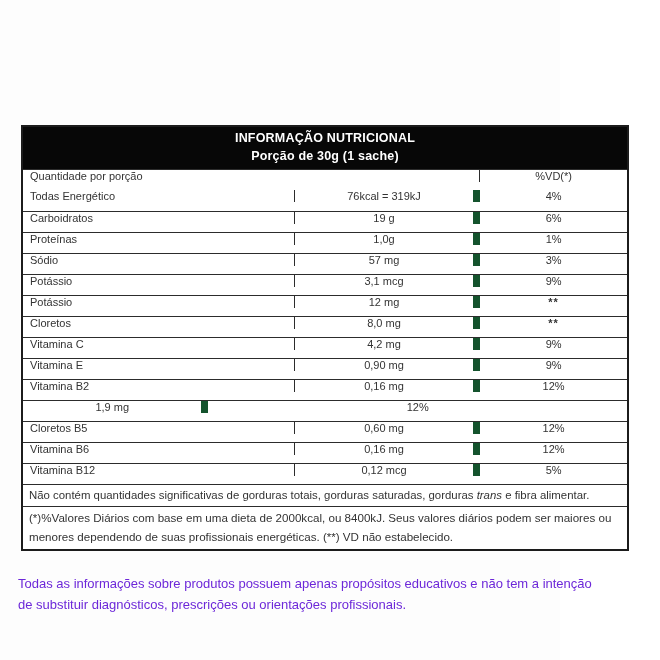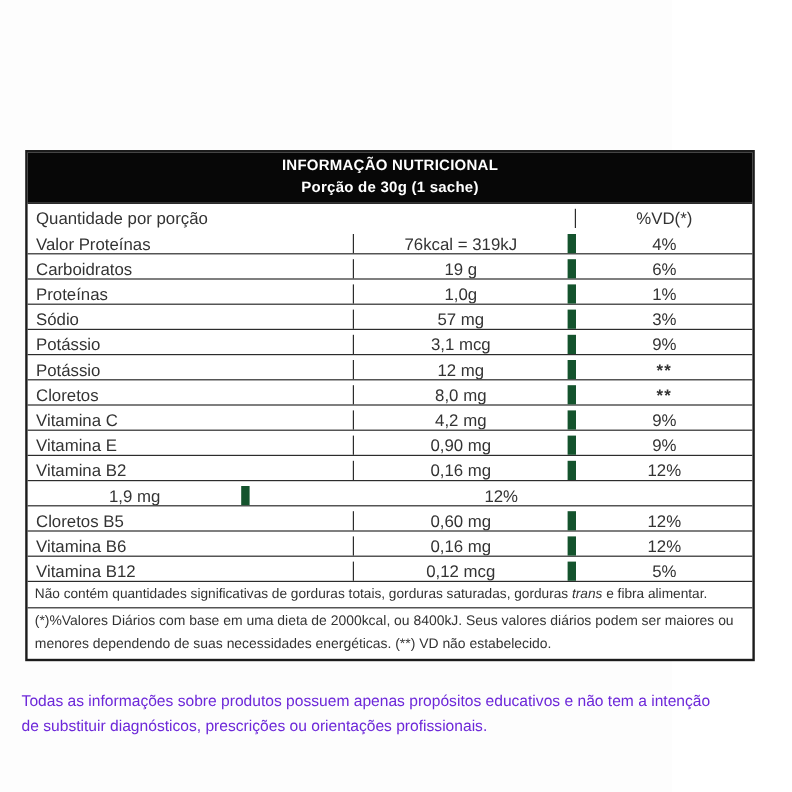--- a/index.html
+++ b/index.html
@@ -31,22 +31,22 @@
     font-weight: bold;
     font-size: 12.5px;
     line-height: 17.5px;
     letter-spacing: 0.2px;
   }
 
   .row {
     display: flex;
     border-top: 1px solid #2c2c2c;
     height: 21px;
-    align-items: flex-end;
-    font-size: 14px;
+    align-items: flex-start;
+    font-size: 11px;
   }
   .row:first-of-type { border-top: none; }
 
   .cell {
     display: flex;
     align-items: center;
     overflow: hidden;
     white-space: nowrap;
   }
   .cell.label {
@@ -110,21 +110,21 @@
       <div class="subtitle">Porção de 30g (1 sache)</div>
     </div>
 
     <div class="row qty-row">
       <div class="cell merged">Quantidade por porção</div>
       <div class="cell vd">%VD(*)</div>
     </div>
 
     <div id="rows-container">
   <div class="row">
-    <div class="cell label">Valor Proteínas</div>
+    <div class="cell label">Todas Energético</div>
     <div class="cell value">76kcal = 319kJ</div>
     <div class="cell vd">4%</div>
   </div>
 
   <div class="row">
     <div class="cell label">Carboidratos</div>
     <div class="cell value">19 g</div>
     <div class="cell vd">6%</div>
   </div>
 
@@ -201,21 +201,21 @@
     <div class="cell label">Vitamina B12</div>
     <div class="cell value">0,12 mcg</div>
     <div class="cell vd">5%</div>
   </div>
 </div>
 
     <div class="note-row"><span>Não contém quantidades significativas de gorduras totais, gorduras saturadas, gorduras </span><em>trans</em><span> e fibra alimentar.</span></div>
 
     <div class="footnote-row">
       <div>(*)%Valores Diários com base em uma dieta de 2000kcal, ou 8400kJ. Seus valores diários podem ser maiores ou</div>
-      <div>menores dependendo de suas necessidades energéticas. (**) VD não estabelecido.</div>
+      <div>menores dependendo de suas profissionais energéticas. (**) VD não estabelecido.</div>
     </div>
 
   </div>
 
   <div class="disclaimer">
     <div>Todas as informações sobre produtos possuem apenas propósitos educativos e não tem a intenção</div>
     <div>de substituir diagnósticos, prescrições ou orientações profissionais.</div>
   </div>
 
 </div>

